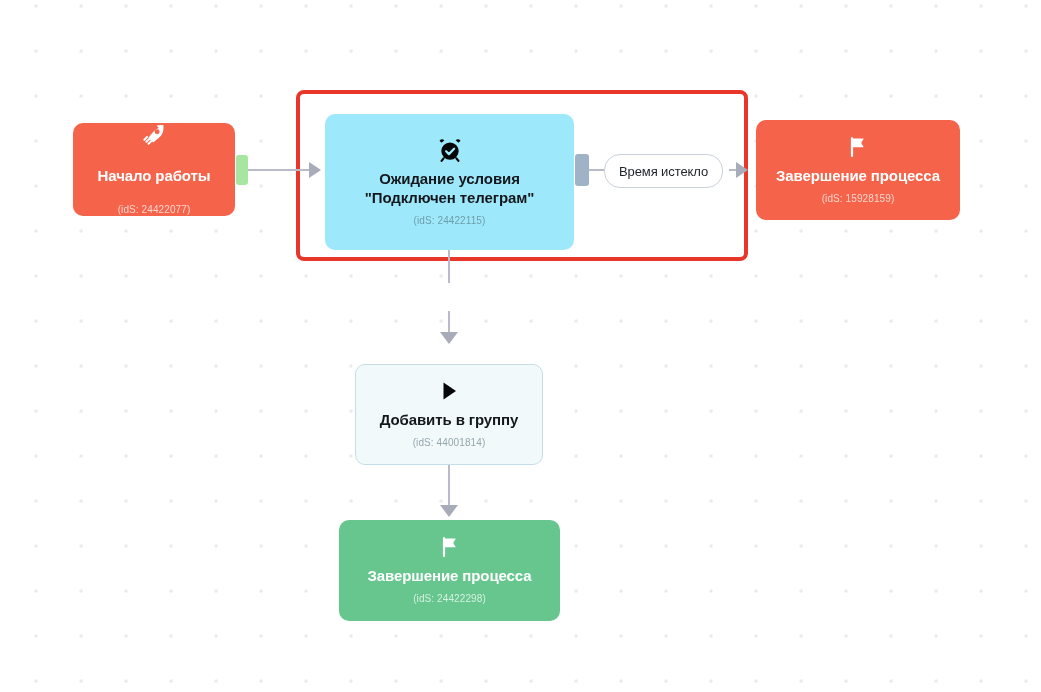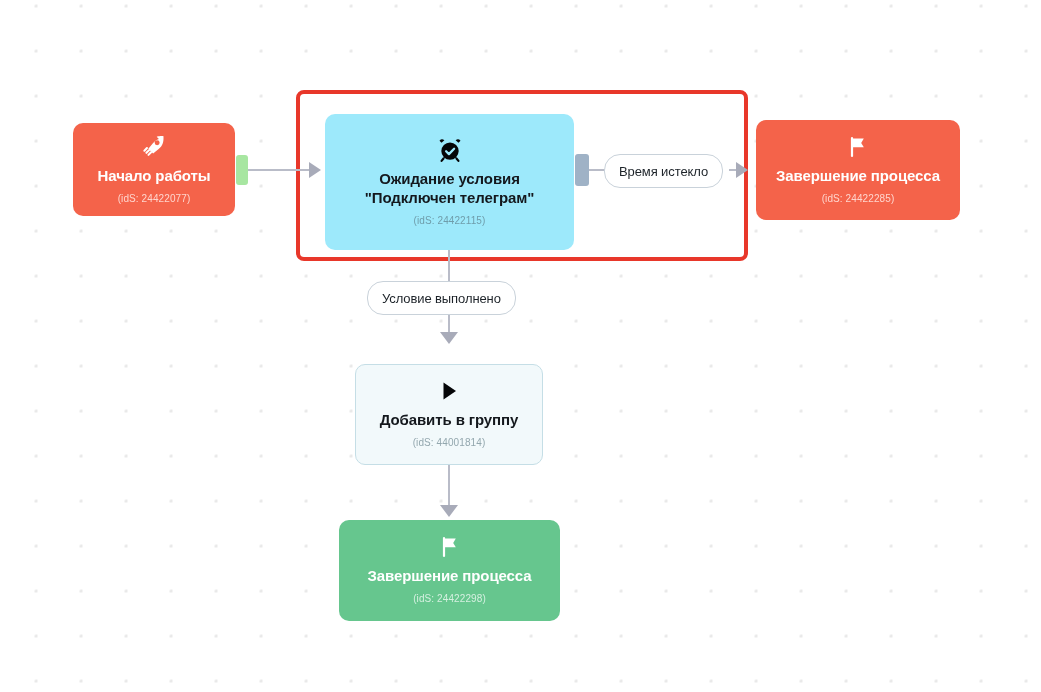--- a/index.html
+++ b/index.html
@@ -169,21 +169,21 @@
   <div class="arrow-down" style="left:440px; top:505px;"></div>
 
   <div class="handle handle-green" style="left:236px; top:155px; width:12px; height:30px;"></div>
 
   <div class="handle handle-blue" style="left:575px; top:154px; width:14px; height:32px;"></div>
 
   <div class="handle handle-green" style="left:434px; top:232px; width:30px; height:12px;"></div>
 
   <div class="handle handle-green" style="left:434px; top:448px; width:30px; height:12px;"></div>
 
-  <div class="node node-orange" style="left:73px; top:123px; width:162px; height:93px;">
+  <div class="node node-orange" style="left:73px; top:123px; width:162px; height:93px;gap:11px;">
     <span class="icon">
       <svg class="svgicon" width="26" height="26" viewBox="0 0 24 24" fill="none">
         <path d="M14.5 3.5c3.2-1 6.2-.5 6.2-.5s.5 3-.5 6.2c-.7 2.3-2.2 4.2-3.9 5.6l-5.1 4.2-2.2-2.2-2.2-2.2 4.2-5.1c1.4-1.7 3.2-3.3 5.5-4z" fill="#ffffff"></path>
         <circle cx="14.9" cy="9.1" r="2.3" fill="#f4634a"></circle>
         <path d="M7.5 15.8 5 18.3M5.5 13.9 3.1 16.3M9.3 17.8 6.9 20.2" stroke="#ffffff" stroke-width="1.9" stroke-linecap="round"></path>
       </svg>
     </span>
     <div class="title">Начало работы</div>
     <div class="subid">(idS: 24422077)</div>
   </div>
@@ -204,21 +204,21 @@
   </div>
 
   <div class="node node-orange" style="left:756px; top:120px; width:204px; height:100px;">
     <span class="icon">
       <svg class="svgicon" width="24" height="24" viewBox="0 0 24 24" fill="none">
         <path d="M6 3v18" stroke="#ffffff" stroke-width="2.2" stroke-linecap="round"></path>
         <path d="M6.6 3.6h11.2l-2.6 4.3 2.6 4.3H6.6z" fill="#ffffff"></path>
       </svg>
     </span>
     <div class="title">Завершение процесса</div>
-    <div class="subid">(idS: 24422285)</div>
+    <div class="subid">(idS: 15928159)</div>
   </div>
 
   <div class="node node-pale" style="left:355px; top:364px; width:188px; height:101px;">
     <span class="icon">
       <svg class="svgicon" width="24" height="24" viewBox="0 0 24 24" fill="none">
         <path d="M6.5 3.6 19 12 6.5 20.4z" fill="#050608"></path>
       </svg>
     </span>
     <div class="title">Добавить в группу</div>
     <div class="subid">(idS: 44001814)</div>
@@ -230,15 +230,14 @@
         <path d="M6 3v18" stroke="#ffffff" stroke-width="2.2" stroke-linecap="round"></path>
         <path d="M6.6 3.6h11.2l-2.6 4.3 2.6 4.3H6.6z" fill="#ffffff"></path>
       </svg>
     </span>
     <div class="title">Завершение процесса</div>
     <div class="subid">(idS: 24422298)</div>
   </div>
 
   <div class="edge-label" style="left:604px; top:154px;">Время истекло</div>
 
-  <div class="edge-label" style="left:367px; top:281px;">Условие выполнено</div>
 
 </div>
 
 </body></html>

